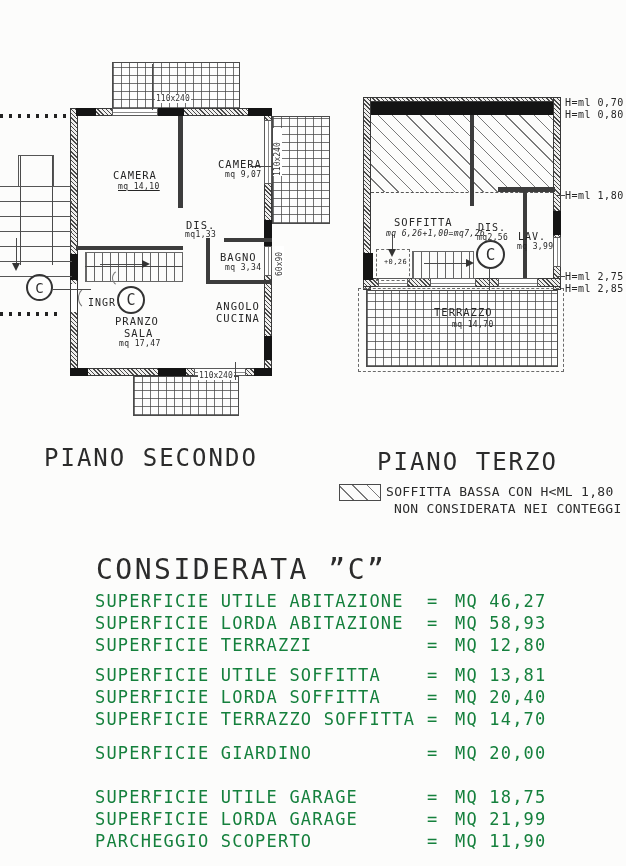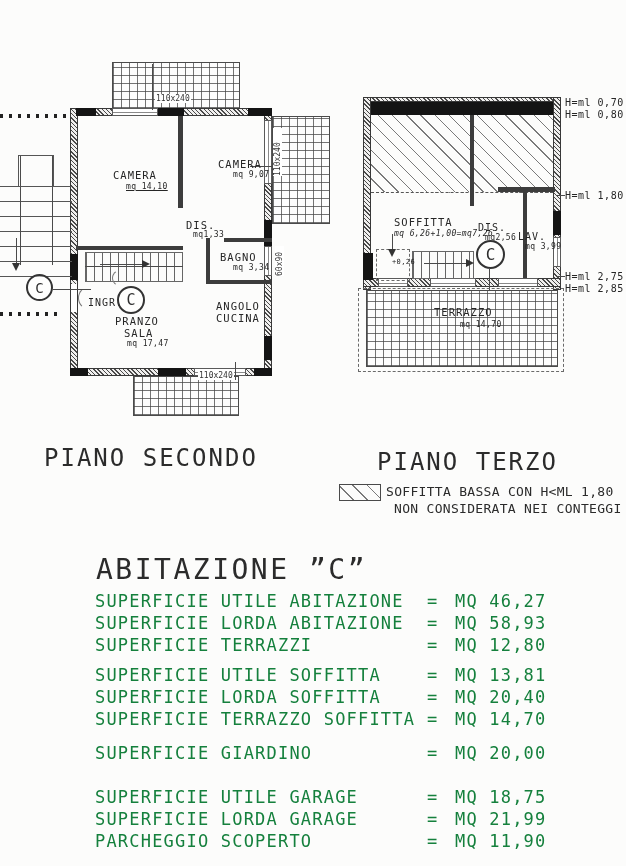--- a/index.html
+++ b/index.html
@@ -37,21 +37,21 @@
   .tri-r{position:absolute;width:0;height:0;border-top:4px solid transparent;border-bottom:4px solid transparent;border-left:8px solid #333;}
   .circ{position:absolute;border:2px solid #333;border-radius:50%;background:rgba(255,255,255,.6);
     display:flex;align-items:center;justify-content:center;box-sizing:border-box;}
   .arc{position:absolute;border:1px solid #777;border-color:transparent transparent transparent #777;border-radius:50%;}
   .treads-v{position:absolute;border:1px solid #666;box-sizing:border-box;
     background-image:repeating-linear-gradient(90deg,#666 0 1px,transparent 1px 8px);}
   .treads-h{position:absolute;
     background-image:repeating-linear-gradient(0deg,#555 0 1px,transparent 1px 15px);}
   
   .rm{position:absolute;font-size:10.5px;letter-spacing:1px;white-space:nowrap;color:#262626;}
-  .mq{position:absolute;font-size:8px;letter-spacing:.4px;white-space:nowrap;color:#262626;margin-left:8px;}
+  .mq{position:absolute;font-size:8px;letter-spacing:.4px;white-space:nowrap;color:#262626;}
   .dim{position:absolute;font-size:8px;letter-spacing:0;background:#fff;padding:0 1px;white-space:nowrap;color:#333;z-index:5;}
   .dim-v{position:absolute;font-size:8px;writing-mode:vertical-rl;transform:rotate(180deg);background:#fff;white-space:nowrap;color:#333;z-index:5;}
   .hlab{position:absolute;font-size:10px;letter-spacing:.5px;white-space:nowrap;color:#262626;}
   .title{position:absolute;font-size:24px;letter-spacing:2px;white-space:nowrap;color:#2b2b2b;}
   .leg{position:absolute;font-size:13px;letter-spacing:.3px;white-space:nowrap;color:#2b2b2b;}
   .heading{position:absolute;font-size:28px;letter-spacing:2.5px;white-space:nowrap;color:#2b2b2b;}
   .tbl{position:absolute;left:95px;width:480px;}
   .trow{display:flex;height:22px;line-height:22px;font-size:17px;letter-spacing:1.2px;white-space:nowrap;color:#15803d;}
   .trow .lb{width:332px;flex:none;}
   .trow .eq{width:28px;flex:none;}
@@ -190,21 +190,21 @@
     <div class="hline" style="left:556px;top:276px;width:9px;"></div>
   </div>
 
   <div class="title" style="left:44px;top:444px;">PIANO SECONDO</div>
   <div class="title" style="left:377px;top:448px;">PIANO TERZO</div>
 
   <div class="diag" style="left:339px;top:484px;width:40px;height:15px;border:1px solid #4a4a4a;"></div>
   <div class="leg" style="left:386px;top:484px;">SOFFITTA BASSA CON H&lt;ML 1,80</div>
   <div class="leg" style="left:394px;top:501px;">NON CONSIDERATA NEI CONTEGGI</div>
 
-  <div class="heading" style="left:96px;top:553px;">ABITAZIONE ”C”</div>
+  <div class="heading" style="left:96px;top:553px;">CONSIDERATA ”C”</div>
 
   <div class="tbl" style="top:590px;">
     <div class="trow">
       <span class="lb">SUPERFICIE UTILE ABITAZIONE</span>
         <span class="eq">=</span>
         <span class="vl">MQ 46,27</span>
     </div>
     <div class="trow">
       <span class="lb">SUPERFICIE LORDA ABITAZIONE</span>
         <span class="eq">=</span>

